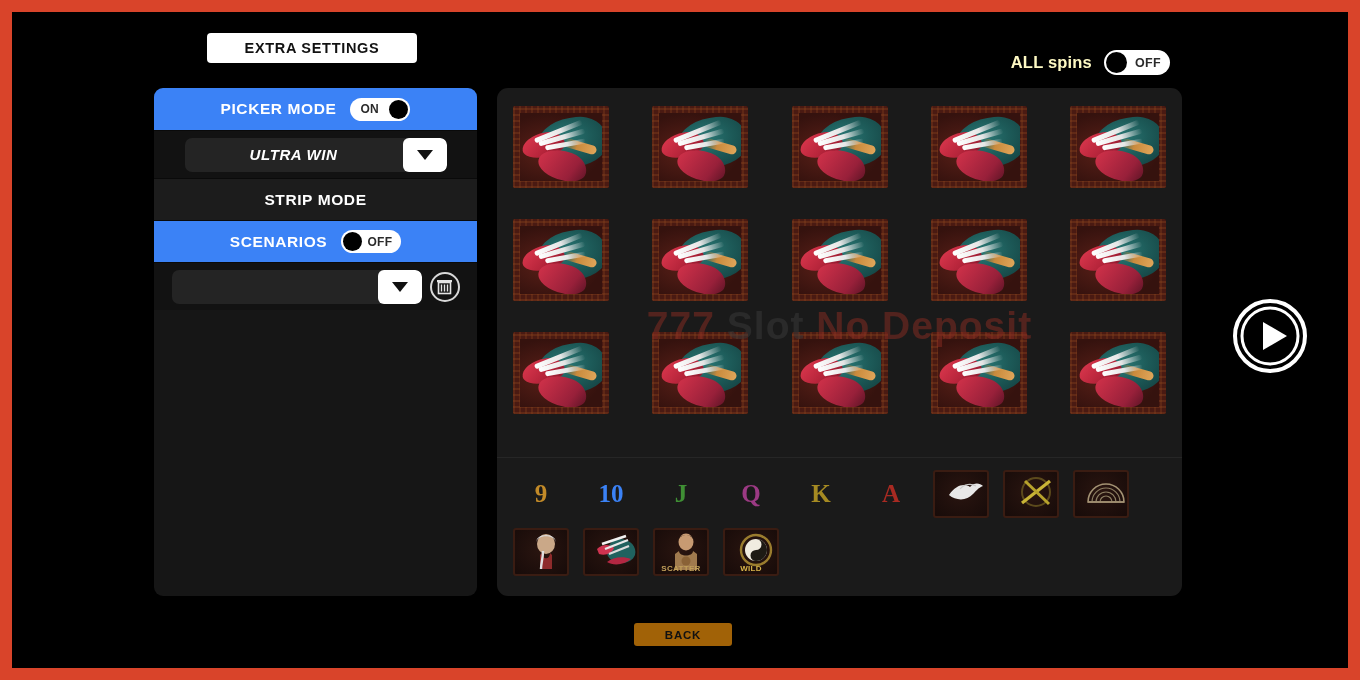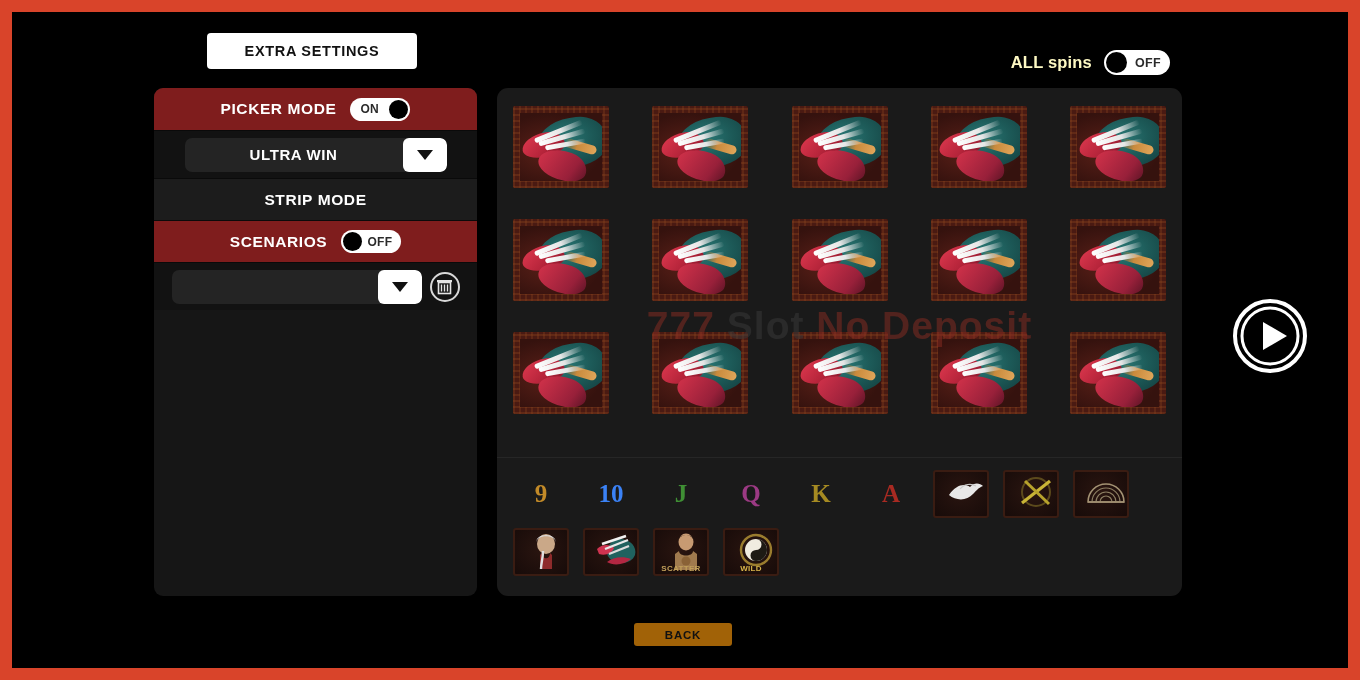--- a/index.html
+++ b/index.html
@@ -24,21 +24,21 @@
     position: relative;
     width: 100%; height: 100%;
     background: #000000;
     overflow: hidden;
   }
 
   
   #extra-settings-btn {
     position: absolute;
     left: 195px; top: 21px;
-    width: 210px; height: 36px;
+    width: 210px; height: 30px;
     background: #ffffff;
     border-radius: 4px;
     color: #111111;
     font-size: 14.5px;
     font-weight: bold;
     letter-spacing: 0.7px;
     display: flex;
     align-items: center;
     justify-content: center;
     cursor: pointer;
@@ -114,31 +114,32 @@
   .row.header {
     height: 42px;
     font-size: 15.5px;
     background: #1c1c1c;
     cursor: pointer;
   }
   .row.sep { border-top: 1px solid #0a0a0a; }
 
   .row.toggle-row {
     height: 42px;
-    background: #7f1d1d;
+    background: #3b82f6;
     gap: 14px;
     font-size: 15.5px;
     cursor: pointer;
   }
 
   .row.field {
     height: 48px;
     background: #121212;
     justify-content: center;
     gap: 8px;
+    font-style: italic;
   }
 
   .select {
     position: relative;
     display: flex;
     align-items: center;
     background: #242424;
     border-radius: 7px;
     height: 34px;
     overflow: hidden;

